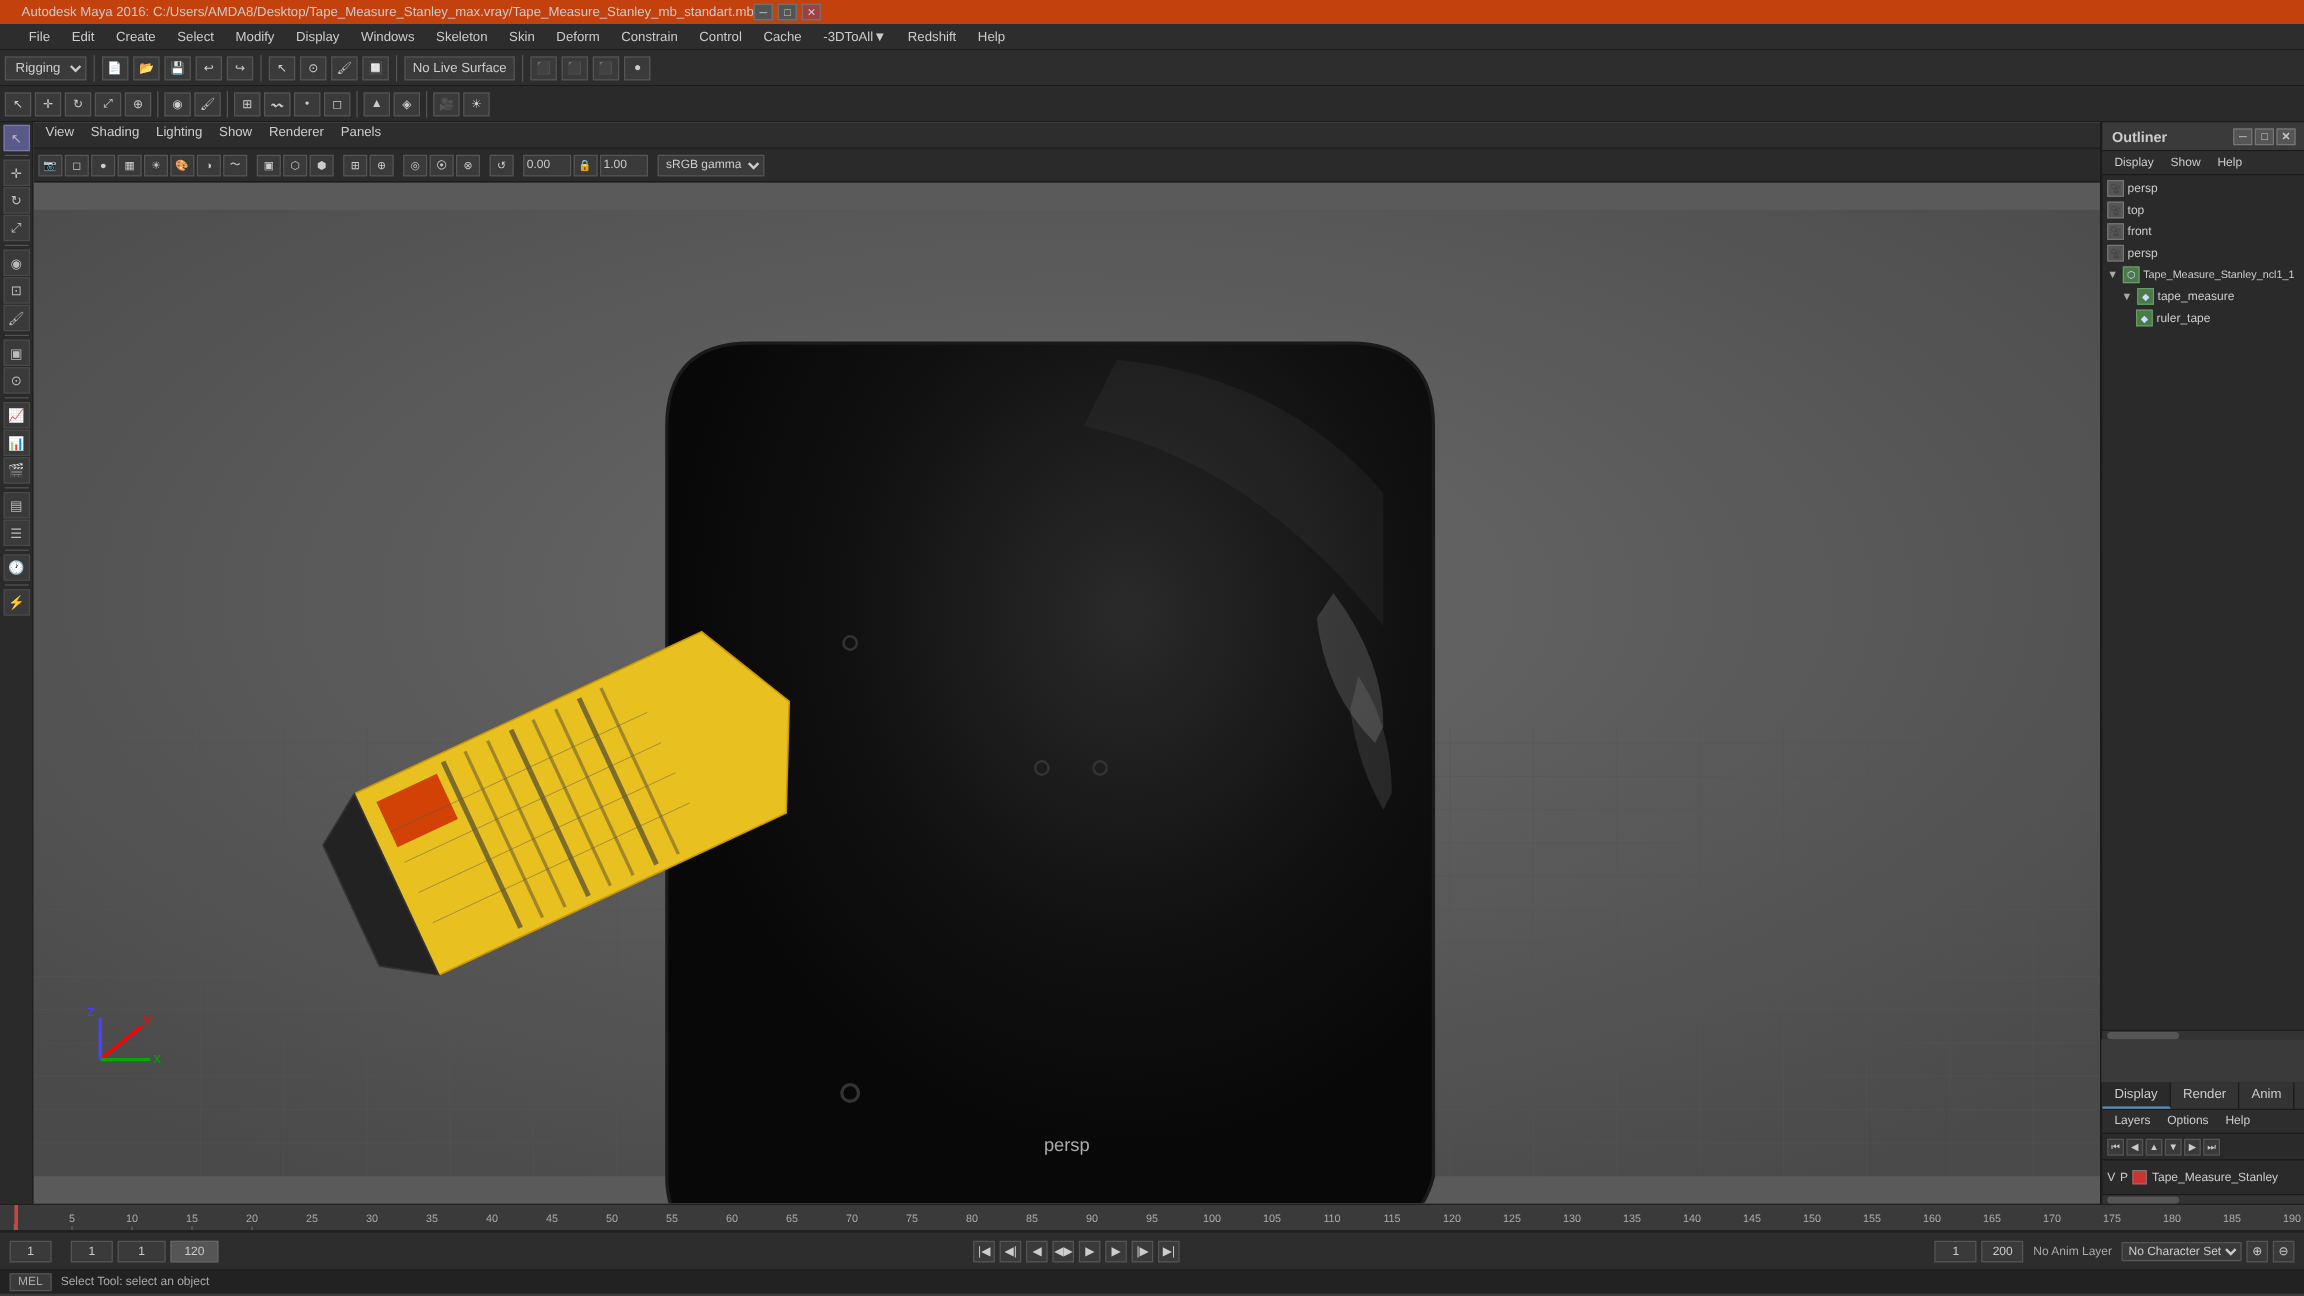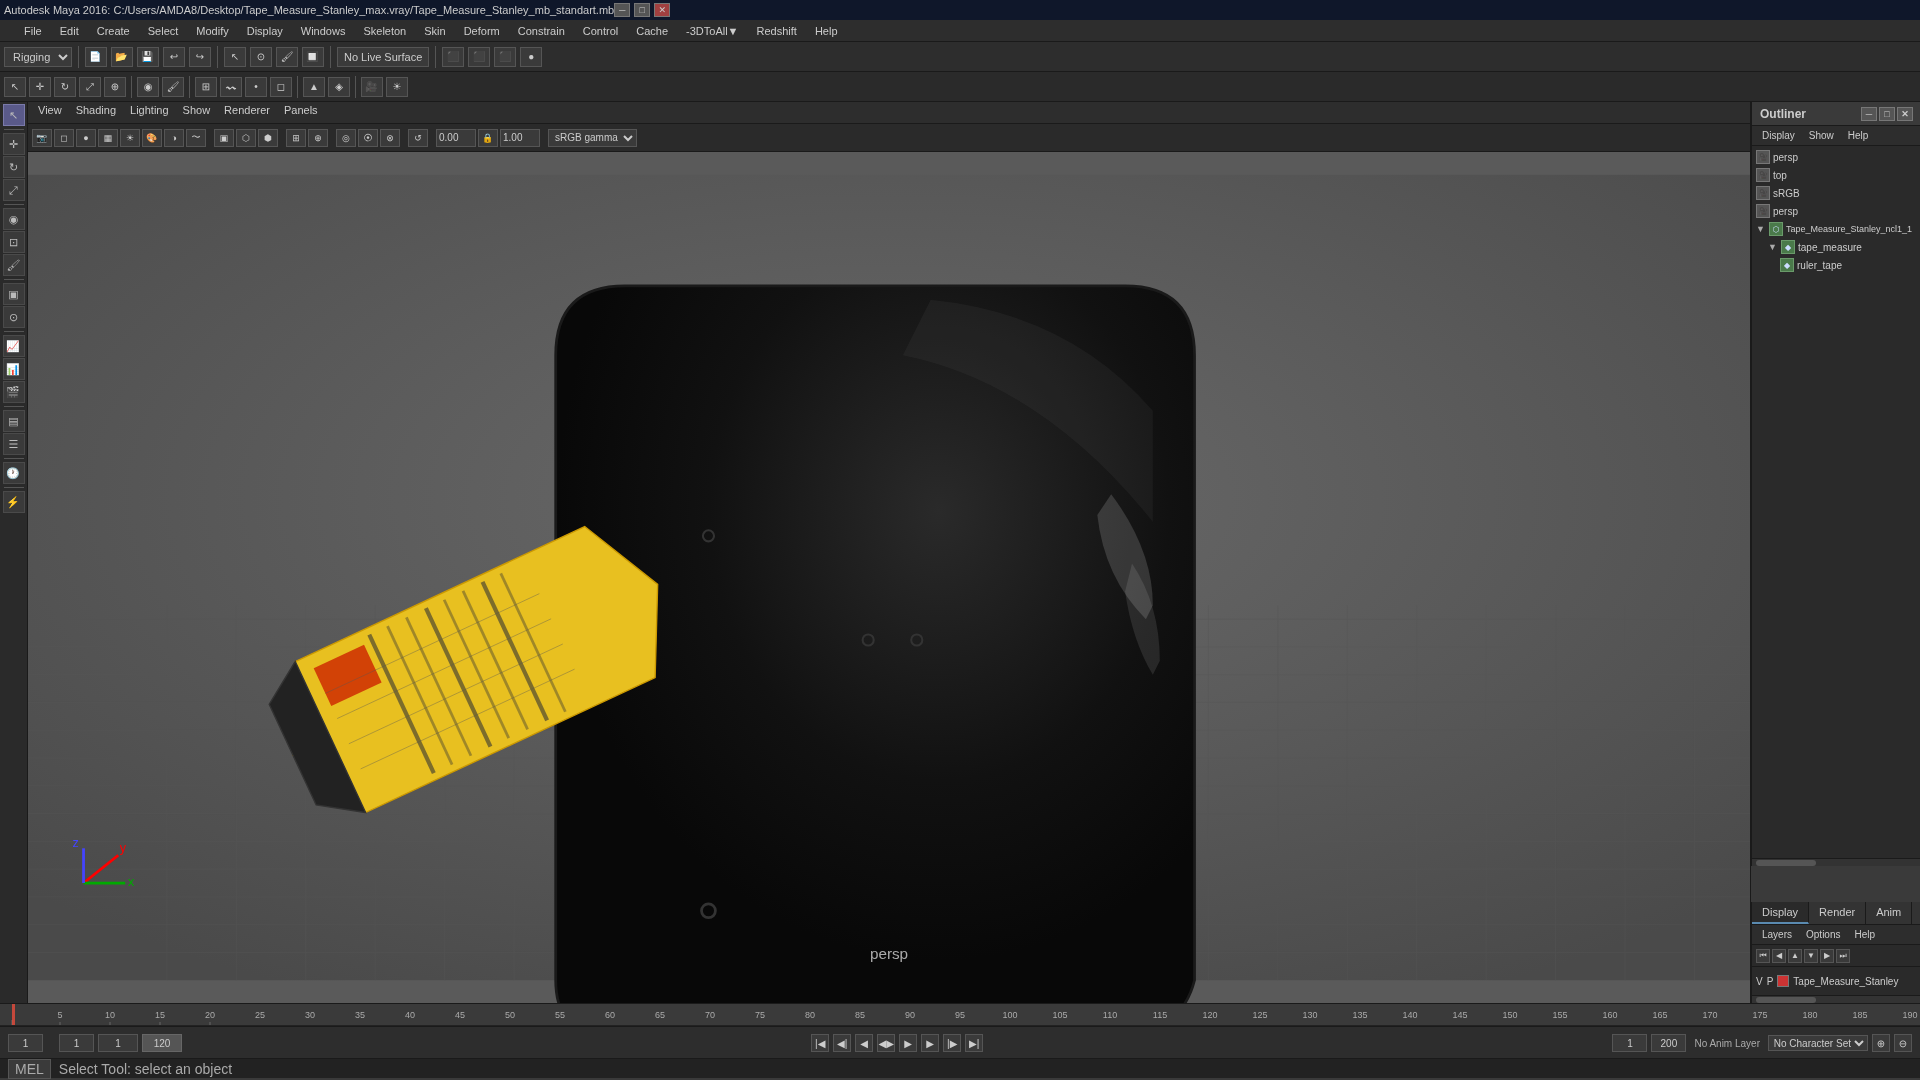--- a/index.html
+++ b/index.html
@@ -10,24 +10,24 @@
       font-family: Arial, sans-serif;
       font-size: 11px;
       color: #ccc;
       overflow: hidden;
     }
 
     
     #title-bar {
       width: 100%;
       height: 20px;
-      background: #0f172a;
-      display: flex;
-      align-items: center;
-      padding: 0 4px;
+      background: #c2410c;
+      display: flex;
+      align-items: center;
+      padding: 0 18px;
       color: #ccc;
       font-size: 11px;
     }
     #title-bar-controls { display: flex; gap: 4px; }
     .win-btn {
       width: 16px; height: 14px;
       background: #555;
       border: 1px solid #777;
       color: #ccc;
       font-size: 9px;
@@ -382,21 +382,21 @@
       width: 100%;
       height: 20px;
       background: #222;
       display: flex;
       align-items: center;
       padding: 0 8px;
       gap: 8px;
       border-top: 1px solid #1a1a1a;
     }
     .status-text {
-      font-size: 14px;
+      font-size: 10px;
       color: #aaa;
     }
 
     
     #canvas-3d {
       position: absolute;
       top: 0; left: 0; right: 0; bottom: 0;
     }
 
     
@@ -756,21 +756,21 @@
           <span class="out-label">persp</span>
         </div>
 
         <div class="out-item">
           <span class="out-icon cam-icon">🎥</span>
           <span class="out-label">top</span>
         </div>
 
         <div class="out-item">
           <span class="out-icon cam-icon">🎥</span>
-          <span class="out-label">sRGB</span>
+          <span class="out-label">front</span>
         </div>
 
         <div class="out-item">
           <span class="out-icon cam-icon">🎥</span>
           <span class="out-label">persp</span>
         </div>
 
         <div class="out-item">
           <span class="out-expand">▼</span>
           <span class="out-icon mesh-icon">⬡</span>

